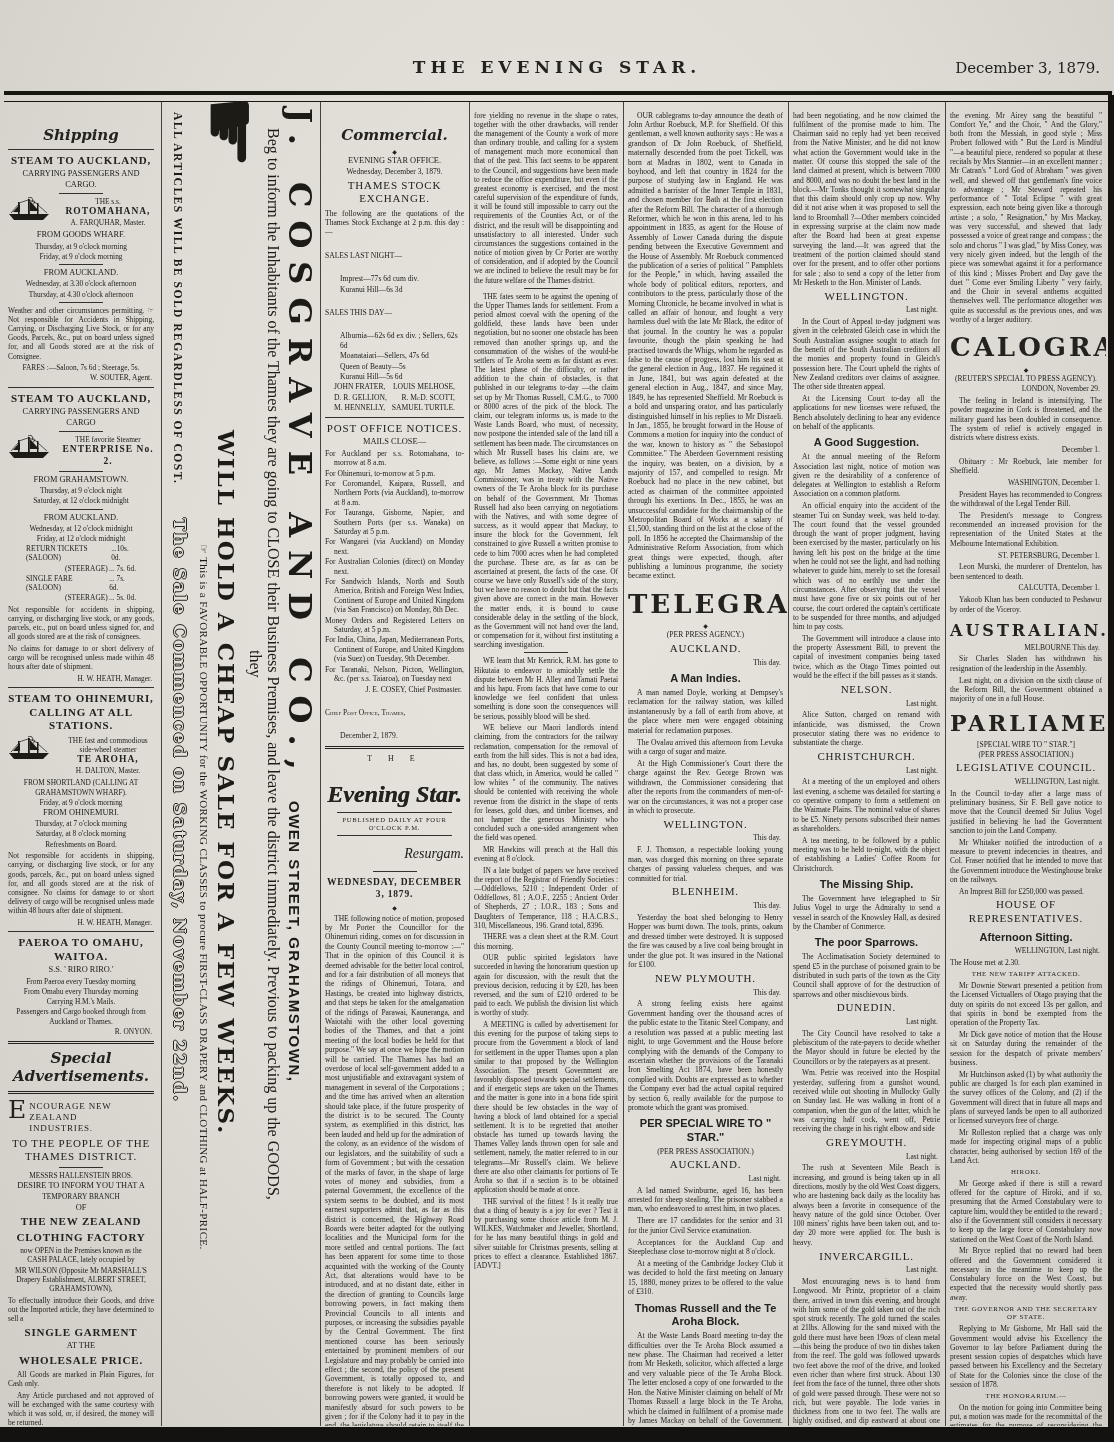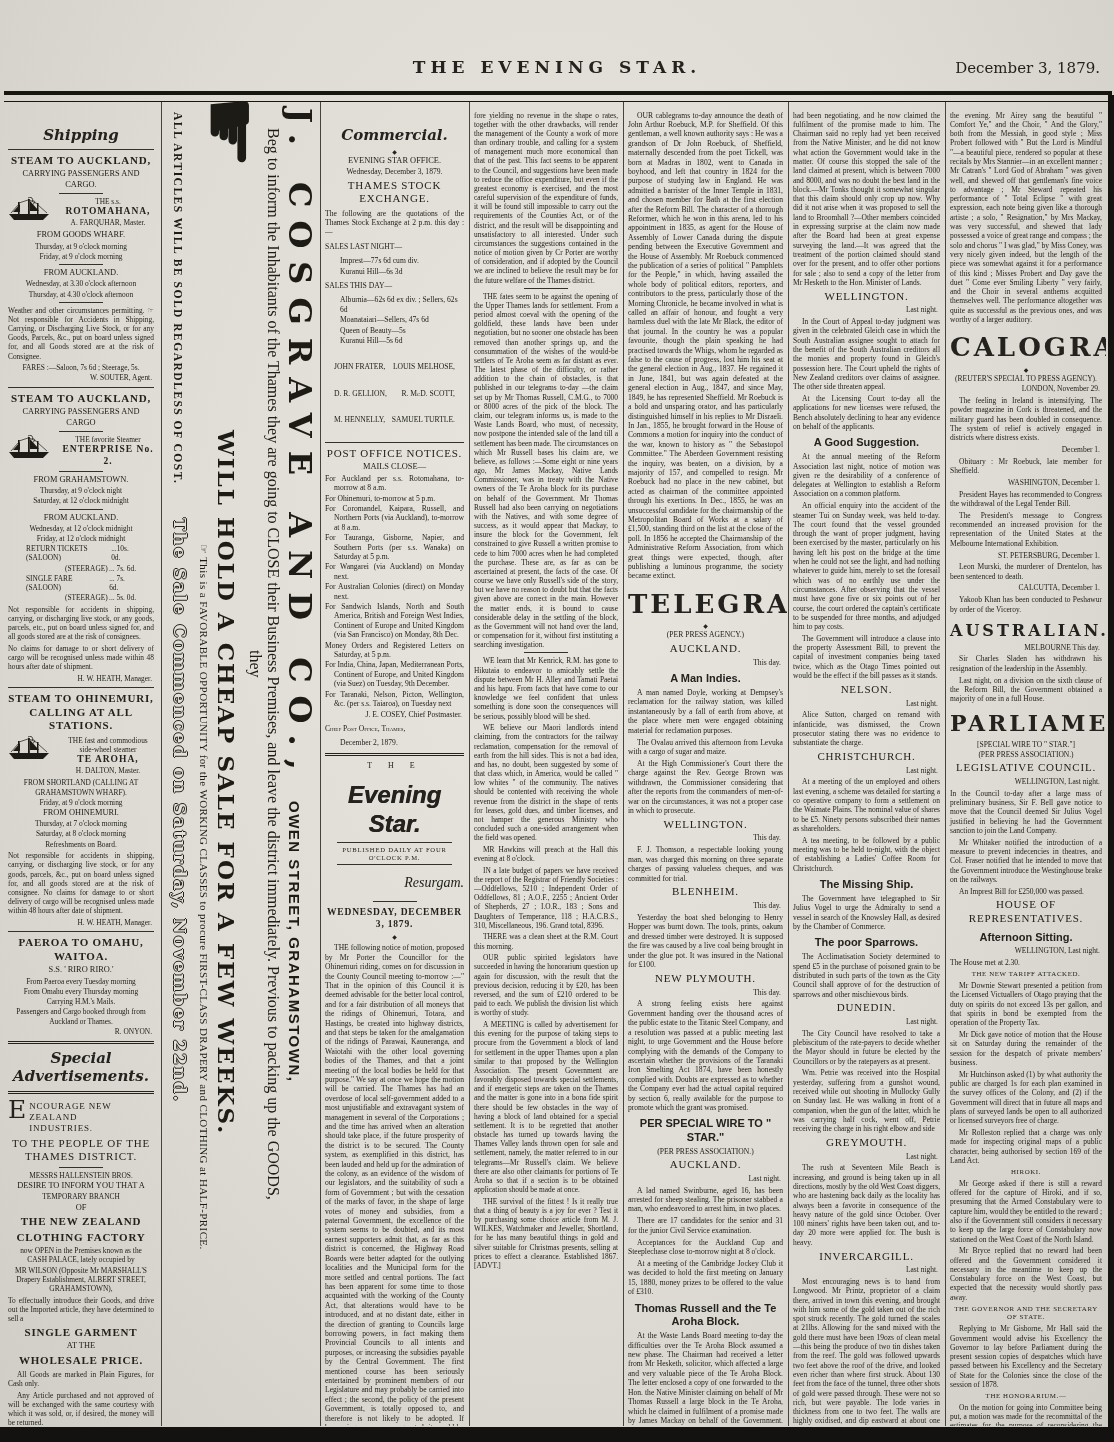--- a/index.html
+++ b/index.html
@@ -33,40 +33,40 @@
   .b-caps{text-align:center;font-size:11px;letter-spacing:.8px;margin:2px 0;}
   .bd{font-weight:bold;}
   .b-sc{text-align:center;font-variant:small-caps;font-size:8.4px;margin:1px 0;}
   .b-c{text-align:center;margin:1px 0;}
   .b-cp{text-align:center;margin:1px 5px;}
   .b-r{text-align:right;margin:1px 2px;}
   .b-p{text-align:justify;margin:2.5px 0;text-indent:9px;}
   .ni{text-indent:0;}
   .b-hang{text-align:justify;margin:1px 0;padding-left:9px;text-indent:-9px;}
   .b-ind{padding-left:15px;margin:1px 0;}
-  .b-lh{font-variant:small-caps;margin:5px 0;}
+  .b-lh{font-variant:small-caps;margin:14px 0;}
   .b-sub{font-family:"Liberation Sans",sans-serif;font-weight:bold;font-size:11px;text-align:center;margin:5px 4px 2px;}
   .b-scc{text-align:center;font-size:6.9px;letter-spacing:.6px;text-transform:uppercase;margin:2px 0;}
   .b-rule{border-top:1px solid #33312b;margin:4px 0;}
   .b-srule{border-top:1px solid #33312b;width:44px;margin:3px auto;}
   .b-drule{border-top:3px double #23221c;margin:5px 0;}
   .b-orn{text-align:center;font-size:6px;margin:1px 0;font-family:"DejaVu Sans",sans-serif;}
-  .b-pair{display:flex;justify-content:space-between;font-variant:small-caps;padding:0 9px;margin:17px 0;}
+  .b-pair{display:flex;justify-content:space-between;font-variant:small-caps;padding:0 9px;margin:1px 0;}
   .b-fare{display:flex;justify-content:space-between;padding:0 3px;margin:1px 15px;}
   .fi{padding-left:42px;}
   .b-drop{display:flex;gap:3px;margin:4px 0 2px;}
   .dcap{font-family:"DejaVu Serif",serif;font-size:25px;line-height:.85;}
   .dlines{flex:1;text-align:left;font-size:9px;letter-spacing:.8px;padding-top:2px;}
   .b-ship{display:flex;gap:12px;align-items:flex-start;margin:3px 0;}
   .slines{flex:1;text-align:center;}
   .slines .em{font-weight:bold;font-size:9.5px;letter-spacing:1px;}
   
   .m-pre{text-align:center;font-size:8px;letter-spacing:7px;margin-top:4px;}
-  .m-title{text-align:center;font-family:Liberation Sans, sans-serif;font-style:italic;font-weight:bold;
-      font-size:24px;margin:9px 0 2px;text-shadow:.4px 0 #23221e;}
+  .m-title{text-align:center;font-family:Liberation Serif, serif;font-style:italic;font-weight:bold;
+      font-size:24px;margin:16px 0 2px;text-shadow:.4px 0 #23221e;}
   .m-pub{text-align:center;font-size:6.6px;letter-spacing:.8px;border-top:1px solid #33312b;
       border-bottom:1px solid #33312b;padding:2.5px 0;margin:3px 12px;}
   .m-motto{text-align:right;font-style:italic;font-size:14px;margin:9px 0;}
   .m-date{text-align:center;font-weight:bold;font-variant:small-caps;font-size:9.5px;letter-spacing:.8px;margin:5px 0 3px;}
   
   .hand{position:absolute;left:6px;top:-8px;font-size:84px;line-height:1;
         font-family:"DejaVu Sans",sans-serif;transform:rotate(90deg);transform-origin:52px 52px;color:#1c1b16;}
   .vs{position:absolute;writing-mode:vertical-rl;text-orientation:sideways;color:#1c1b16;}
   .vs-all{left:8px;top:10px;height:1190px;font-weight:bold;font-size:11.5px;letter-spacing:1.5px;}
   .outline{font-family:"DejaVu Serif",serif;font-size:17px;letter-spacing:2px;color:#e2e0d8;

